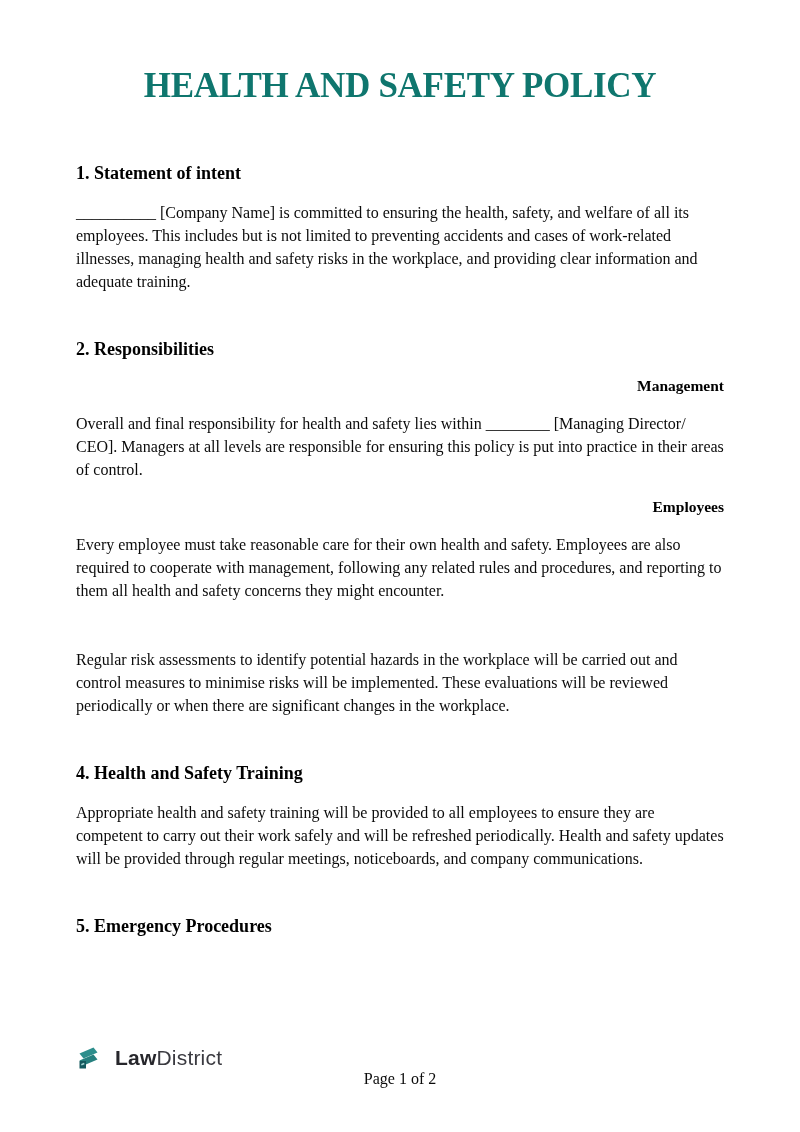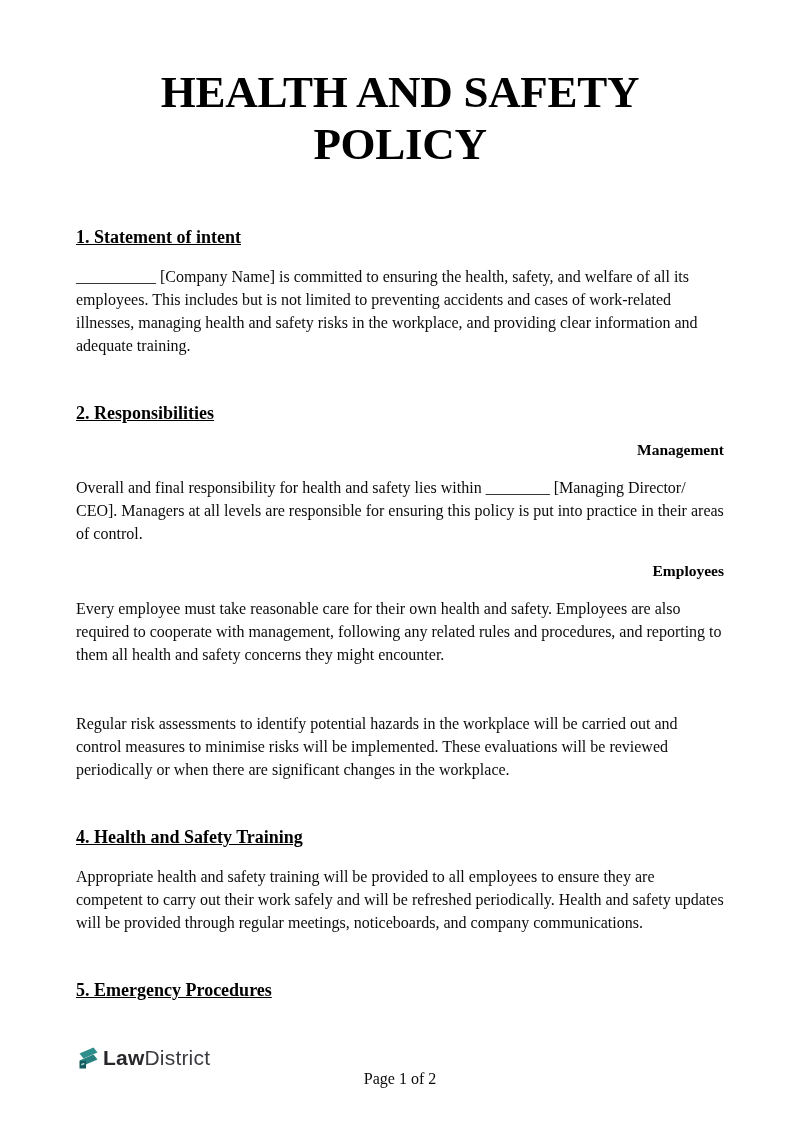--- a/index.html
+++ b/index.html
@@ -15,34 +15,33 @@
     background: #ffffff;
     box-sizing: border-box;
     padding: 66px 76px 0 76px;
     font-family: "Liberation Serif", "DejaVu Serif", serif;
     color: #0b0b0b;
     overflow: hidden;
   }
   .doc-title {
     margin: 0 0 57px 0;
     text-align: center;
-    font-size: 45px;
+    font-size: 35px;
     font-weight: bold;
     letter-spacing: -0.3px;
-    color: #000000;
+    color: #0f766e;
   }
   .section {
     margin: 0 0 46px 0;
   }
   .section-heading {
     margin: 0 0 17px 0;
     font-size: 18px;
     font-weight: bold;
     color: #000000;
-    text-decoration: underline;
   }
   .subheading {
     margin: 0 0 17px 0;
     font-size: 15.5px;
     font-weight: bold;
     color: #000000;
     text-align: right;
   }
   .paragraph {
     margin: 0 0 17px 0;
@@ -56,21 +55,21 @@
     right: 76px;
     top: 1042px;
     height: 34px;
   }
   .logo {
     position: absolute;
     left: 0;
     top: 2px;
     display: flex;
     align-items: center;
-    gap: 0;
+    gap: 12px;
   }
   .logo-icon {
     display: inline-flex;
     width: 27px;
     height: 27px;
   }
   .logo-text {
     font-family: "Liberation Sans", "DejaVu Sans", sans-serif;
     font-size: 21px;
     letter-spacing: 0.2px;

